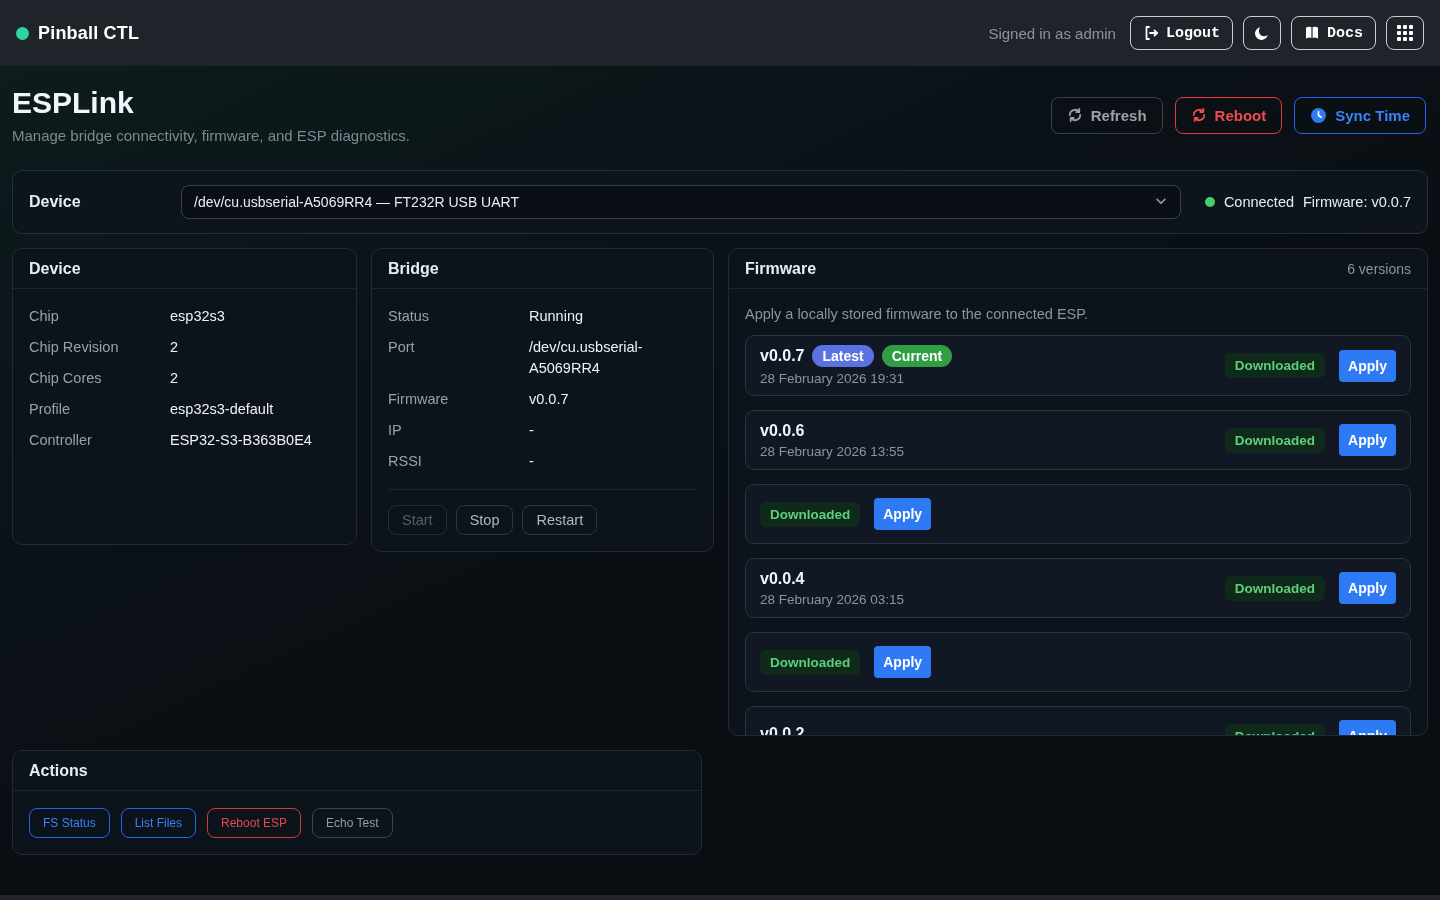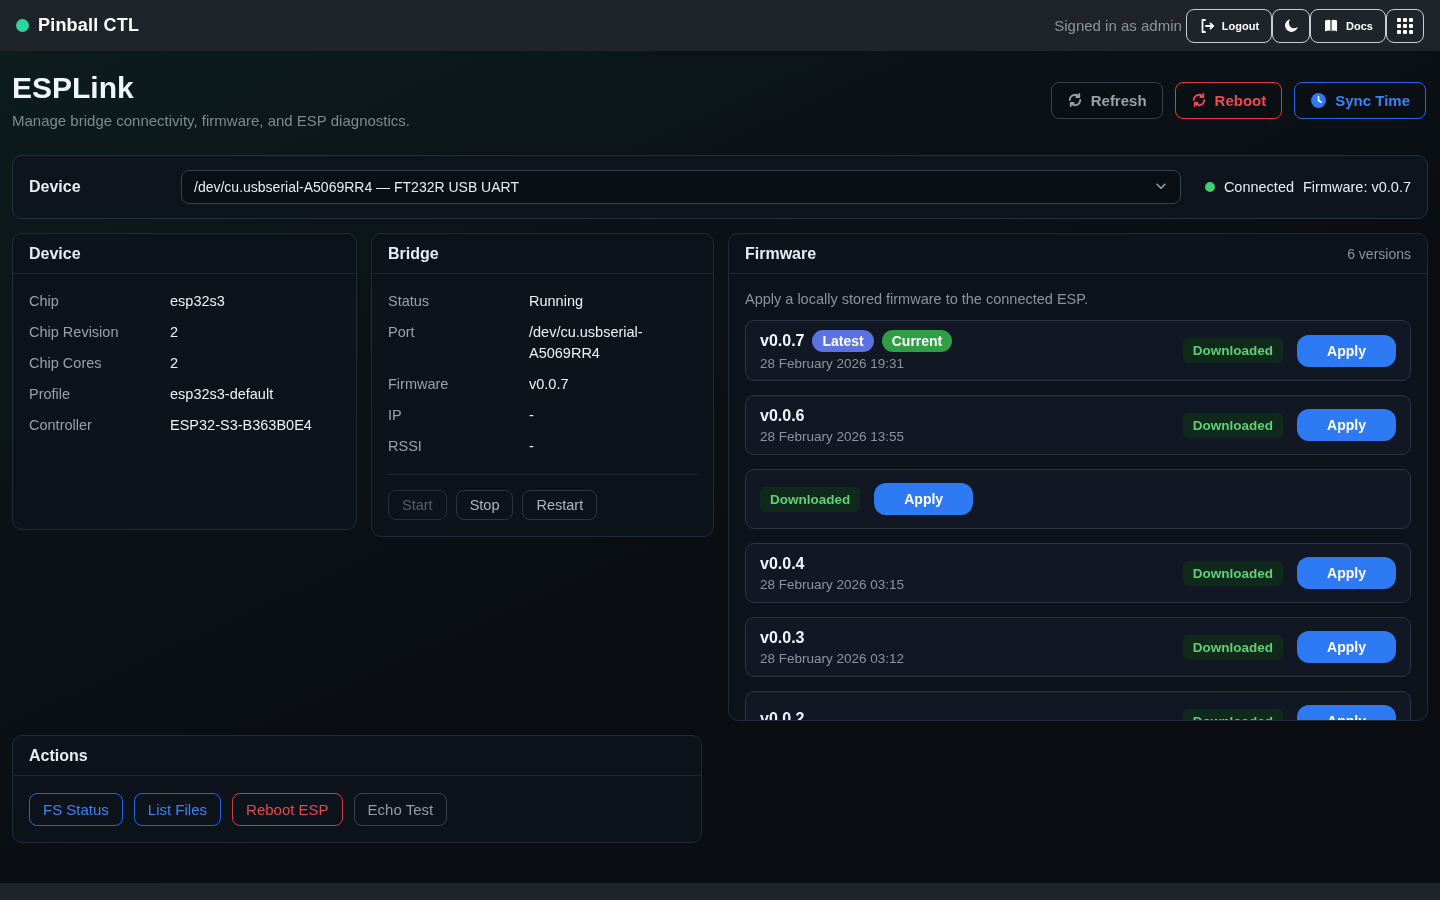--- a/index.html
+++ b/index.html
@@ -6,33 +6,33 @@
   html,body { width:1440px; }
   body {
     min-height:900px;
     background:#0a0d12;
     font-family:"Liberation Sans", sans-serif;
     color:#e6edf3;
     display:flex; flex-direction:column;
   }
   
   .navbar {
-    height:51px; background:#1e2429; display:flex; align-items:center;
+    height:66px; background:#1e2429; display:flex; align-items:center;
     padding:0 16px; flex:0 0 auto;
   }
   .brand { display:flex; align-items:center; gap:9px; }
   .brand-dot { width:13px; height:13px; border-radius:50%; background:#2dd4a0; }
   .brand-name { font-size:18px; font-weight:bold; color:#ffffff; letter-spacing:.2px; }
-  .nav-right { margin-left:auto; display:flex; align-items:center; }
+  .nav-right { margin-left:auto; display:flex; align-items:center; gap:10px; }
   .signed-in { color:#8b949e; font-size:15px; margin-right:4px; }
   .nav-btn {
     display:flex; align-items:center; gap:7px; background:transparent;
-    border:1px solid #c9ced4; color:#ffffff; font-size:11px; font-weight:bold;
+    border:1px solid #c9ced4; color:#ffffff; font-size:15px; font-weight:bold;
     border-radius:8px; padding:6px 12px; height:34px; cursor:pointer;
-    font-family:Liberation Sans, sans-serif;
+    font-family:Liberation Mono, monospace;
   }
   .nav-btn.square { width:38px; justify-content:center; padding:6px 0; }
   .nav-btn svg { display:block; }
   .grid-icon { display:grid; grid-template-columns:repeat(3,4px); gap:2px; }
   .grid-icon span { width:4px; height:4px; background:#fff; border-radius:1px; }
 
   
   .main {
     flex:1 1 auto;
     background:linear-gradient(155deg, #0d1c1c 0%, #0b1318 30%, #0a0d12 62%);
@@ -121,30 +121,30 @@
   }
   .pill-latest { background:#5b72e3; }
   .pill-current { background:#2f9e44; }
   .fw-date { font-size:13.5px; color:#8b949e; }
   .fw-right { display:flex; align-items:center; gap:14px; }
   .dl-badge {
     background:#0f2a1b; color:#5fcf77; font-size:13.5px; font-weight:bold;
     border-radius:6px; padding:5px 10px;
   }
   .apply-btn {
-    background:#2e7af5; color:#fff; border:none; border-radius:12px;
-    padding:8px 30px; font-size:14px; font-weight:bold; cursor:pointer;
+    background:#2e7af5; color:#fff; border:none; border-radius:4px;
+    padding:8px 9px; font-size:14px; font-weight:bold; cursor:pointer;
     font-family:"Liberation Sans", sans-serif;
   }
 
   
   .actions-wrap { margin:14px 12px 0; width:690px; }
   .actions-btns { display:flex; gap:11px; }
   .act-btn {
-    background:transparent; border-radius:8px; padding:7px 13px; font-size:15px;
+    background:transparent; border-radius:8px; padding:7px 13px; font-size:12px;
     cursor:pointer; font-family:"Liberation Sans", sans-serif; border:1px solid;
   }
   .act-blue { border-color:#2563eb; color:#3b82f6; }
   .act-red { border-color:#d03a41; color:#e5484d; }
   .act-gray { border-color:#3c434b; color:#959ca4; }
 
   
   .footer {
     flex:0 0 auto; background:#1e2429; padding:16px;
     display:flex; align-items:center; justify-content:space-between;
@@ -383,26 +383,20 @@
               </div>
               <span class="fw-date">28 February 2026 03:15</span>
             </div>
             <div class="fw-right">
               <span class="dl-badge">Downloaded</span>
               <button class="apply-btn">Apply</button>
             </div>
           </div>
 
           <div class="fw-row">
-            <div class="fw-left">
-              <div class="fw-version-line">
-                <span class="fw-version">v0.0.3</span>
-              </div>
-              <span class="fw-date">28 February 2026 03:12</span>
-            </div>
             <div class="fw-right">
               <span class="dl-badge">Downloaded</span>
               <button class="apply-btn">Apply</button>
             </div>
           </div>
 
           <div class="fw-row">
             <div class="fw-left">
               <div class="fw-version-line">
                 <span class="fw-version">v0.0.2</span>

